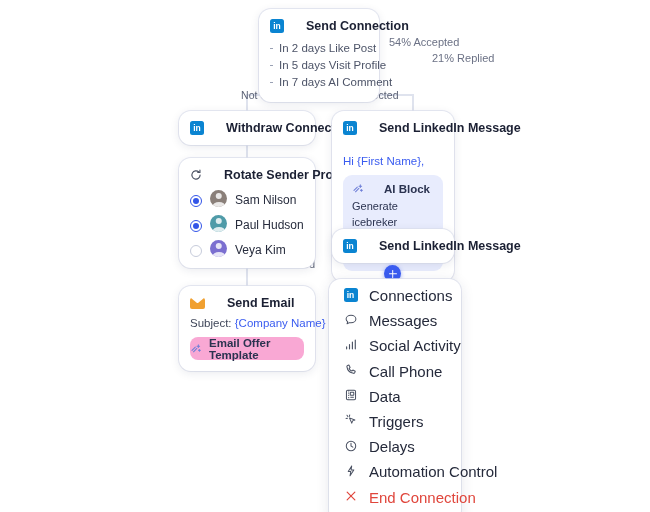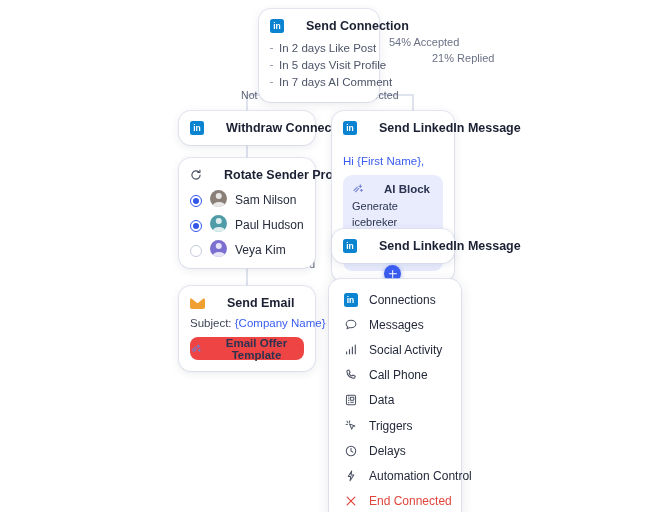--- a/index.html
+++ b/index.html
@@ -213,21 +213,21 @@
   .greet .plain { color: #3a5cf0; }
 
   .subject {
     font-size: 11.5px;
     color: #3f4659;
     margin-top: 7px;
     white-space: nowrap;
   }
   .tmpl-btn {
     margin-top: 8px;
-    background: #ef4444;
+    background: #f9a8d4;
     border-radius: 8px;
     height: 23px;
     display: flex;
     align-items: center;
     justify-content: center;
     gap: 7px;
     font-size: 11.5px;
     font-weight: bold;
     color: #2b3350;
   }
@@ -255,25 +255,25 @@
     position: absolute;
     background: #fff;
     border-radius: 12px;
     box-shadow: 0 3px 14px rgba(30, 40, 80, .12),
                 0 0 0 1px rgba(225, 228, 240, .75);
     padding: 8px 0 8px 0;
     box-sizing: border-box;
   }
   .menu-item {
     display: flex;
-    align-items: center;
+    align-items: flex-start;
     gap: 11px;
     height: 25.2px;
     padding: 0 14px;
-    font-size: 12px;
+    font-size: 15px;
     color: #252a3b;
     white-space: nowrap;
   }
   .menu-item.danger { color: #e0463c; }
   .mi-icon {
     width: 15px; height: 15px;
     flex: 0 0 auto;
     display: flex;
     align-items: center;
     justify-content: center;
@@ -358,21 +358,21 @@
     <div class="sender-row">
       <span class="radio"></span>
       <span class="avatar" style="background:#7b6fd0;">
           <span class="head"></span>
           <span class="body"></span>
         </span>
       <span class="sender-name">Veya Kim</span>
     </div>
   </div>
 
-  <div class="card" style="left:179px; top:286px; width:136px; padding:10px 11px 11px 11px;text-align:center;">
+  <div class="card" style="left:179px; top:286px; width:136px; padding:10px 11px 11px 11px;">
     <div class="card-title">
       <span class="mail-icon"></span>
       <span>Send Email</span>
     </div>
     <div class="subject">
       <span>Subject:</span>
       <span class="token">{Company Name}</span>
     </div>
     <div class="tmpl-btn">
       <span style="display:flex;">
@@ -500,17 +500,17 @@
       </span>
       <span>Automation Control</span>
     </div>
     <div class="menu-item danger">
       <span class="mi-icon">
         <svg width="14" height="14" viewBox="0 0 16 16" fill="none" stroke="currentColor" stroke-width="1.35" stroke-linecap="round">
           <path d="M3.6 3.6 12.4 12.4"></path>
             <path d="M12.4 3.6 3.6 12.4"></path>
         </svg>
       </span>
-      <span>End Connected</span>
+      <span>End Connection</span>
     </div>
   </div>
 
 </div>
 
 </body></html>

